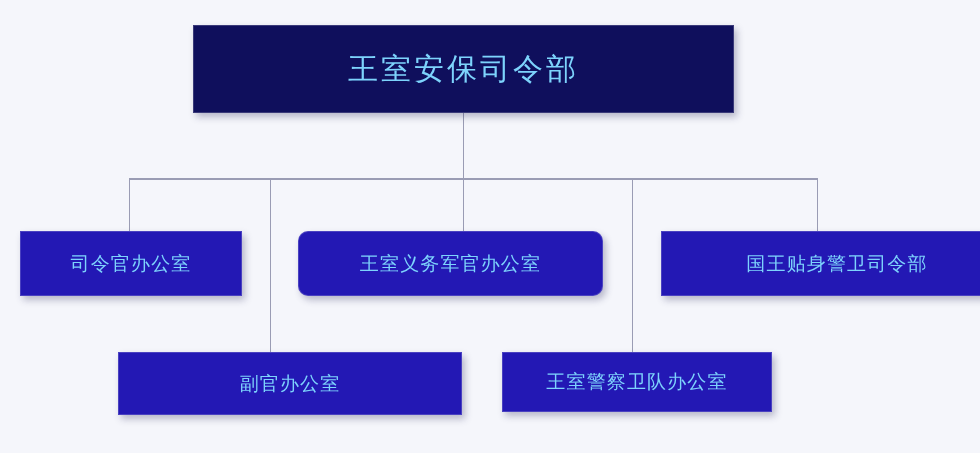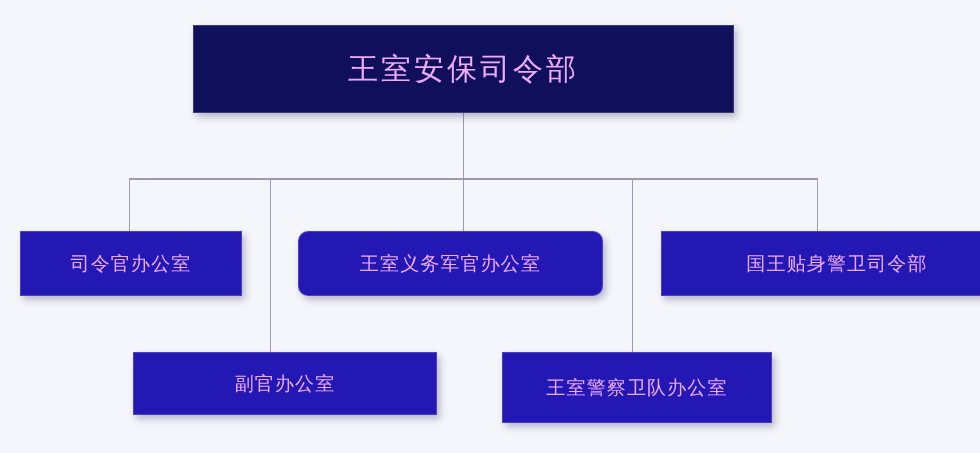--- a/index.html
+++ b/index.html
@@ -32,21 +32,21 @@
   }
 
   
   .node {
     position: absolute;
     z-index: 2;
     display: flex;
     align-items: center;
     justify-content: center;
     box-sizing: border-box;
-    color: #f0abfc;
+    color: #7dd3fc;
     text-align: center;
     letter-spacing: 0.06em;
     white-space: nowrap;
     box-shadow: 3px 4px 7px rgba(40, 40, 90, 0.30);
     border: 1px solid rgba(255,255,255,0.18);
   }
   .node-root {
     background: #0f0f5c;
     font-size: 30px;
     letter-spacing: 0.10em;
@@ -79,30 +79,30 @@
     border-radius: 10px;
   }
   #node-kings-bodyguard-command {
     left: 661px;
     top: 231px;
     width: 352px;
     height: 65px;
   }
   
   #node-adjutant-office {
-    left: 133px;
+    left: 118px;
     top: 352px;
-    width: 304px;
+    width: 344px;
     height: 63px;
   }
   #node-royal-police-guard-office {
     left: 502px;
     top: 352px;
     width: 270px;
-    height: 71px;
+    height: 60px;
   }
 </style>
 </head>
 <body>
 
 <div id="chart-canvas">
 
   <svg id="connector-layer" viewBox="0 0 980 453" width="980" height="453" xmlns="http://www.w3.org/2000/svg">
     <g stroke="#9a9cb4" stroke-width="1.6" fill="none" shape-rendering="crispEdges">
 

